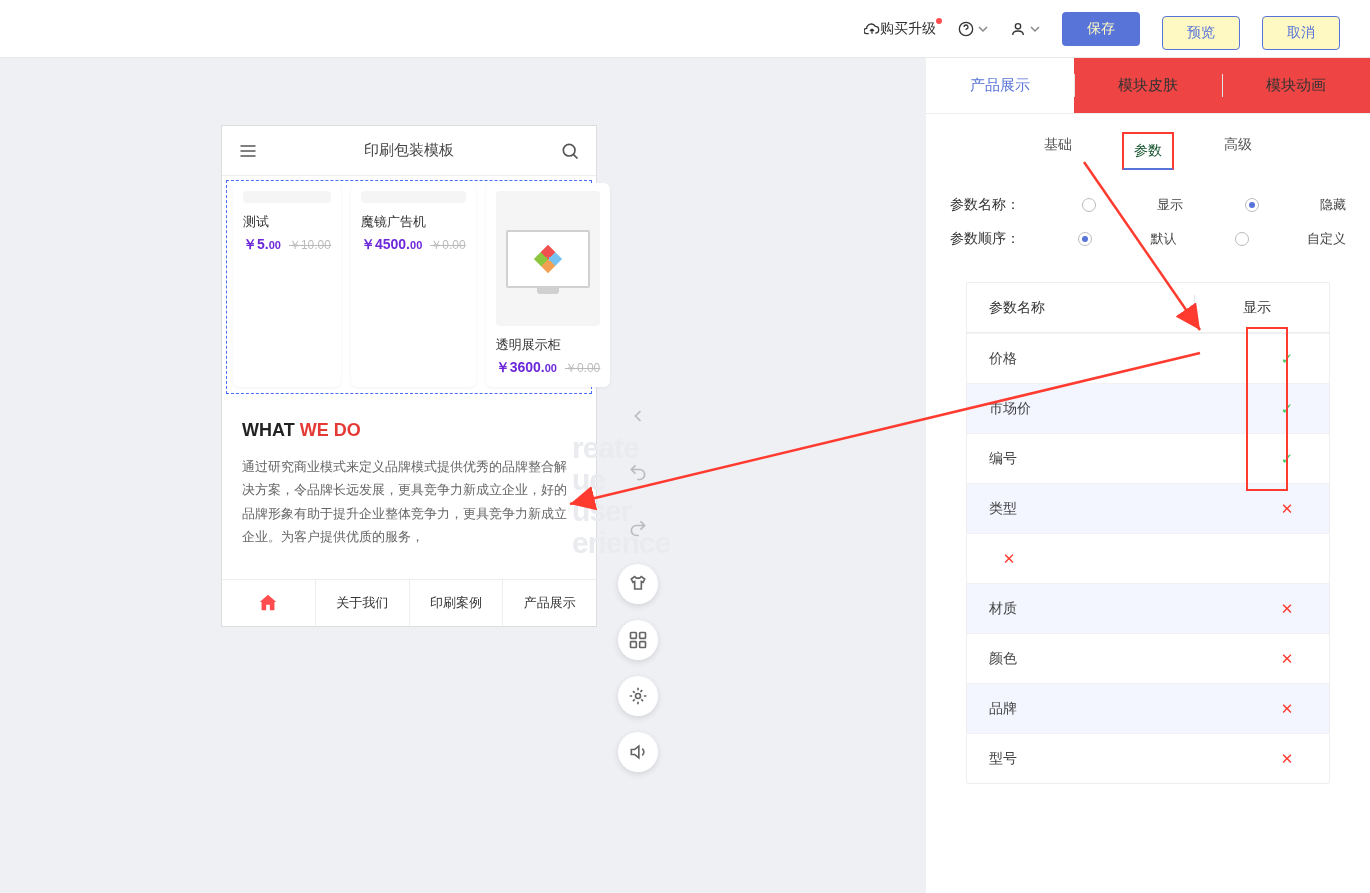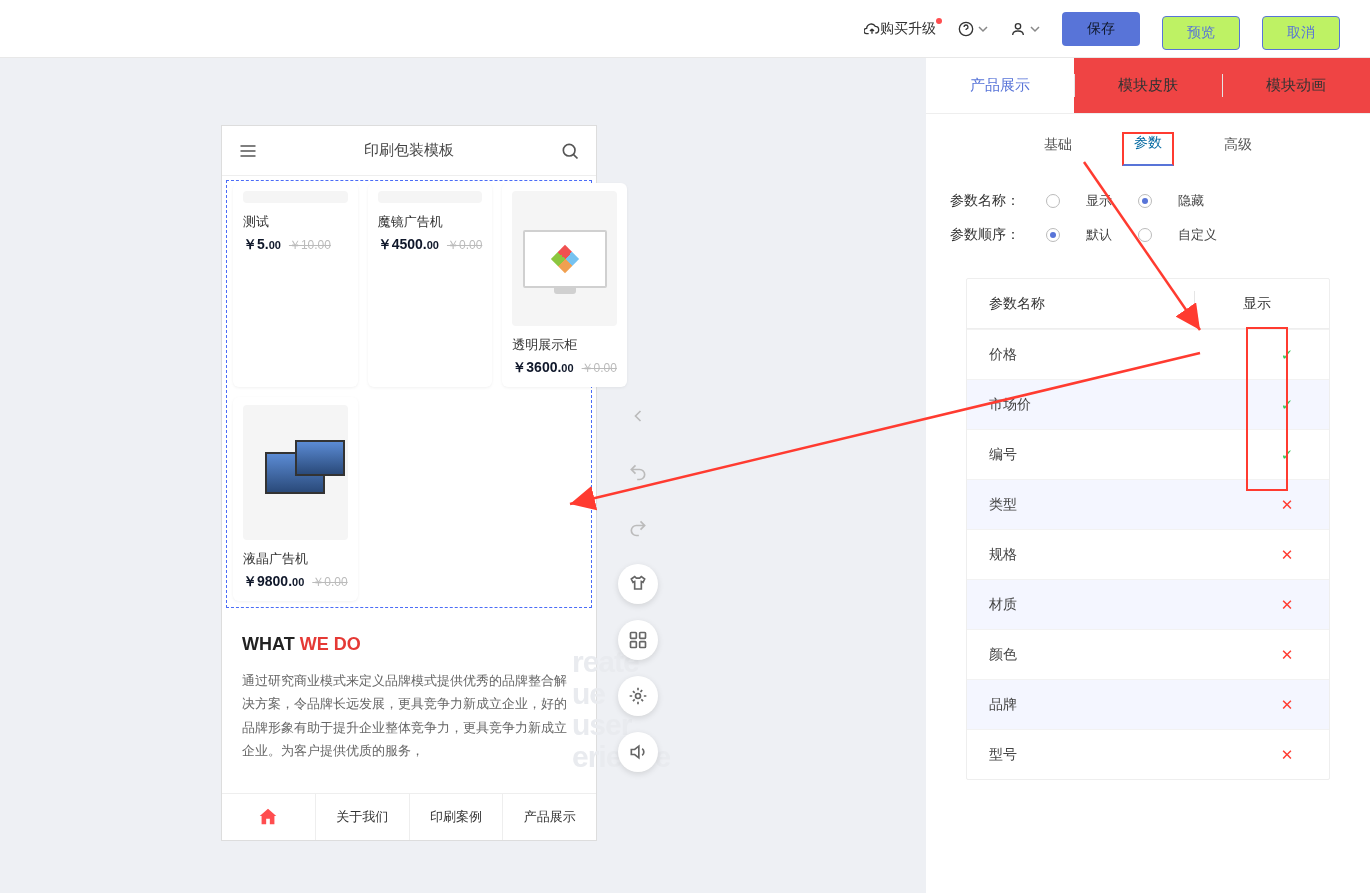--- a/index.html
+++ b/index.html
@@ -5,37 +5,37 @@
 * { box-sizing: border-box; margin: 0; padding: 0; }
 body { font-family: -apple-system, "PingFang SC", "Microsoft YaHei", sans-serif; background: #eef0f4; width: 1370px; height: 893px; overflow: hidden; position: relative; }
 
 
 .top-bar { height: 58px; background: #fff; display: flex; justify-content: flex-end; align-items: center; padding: 0 30px; gap: 22px; border-bottom: 1px solid #e8e8e8; }
 .pill { display: flex; align-items: center; color: #333; font-size: 14px; }
 .dot-red { position: absolute; top: -2px; right: -6px; width: 6px; height: 6px; background: #ff4d4f; border-radius: 50%; }
 .icon-btn { width: 16px; height: 16px; display: inline-block; position: relative; }
 .caret { margin-left: 4px; }
 .btn { height: 34px; padding: 0 24px; border-radius: 4px; font-size: 14px; display: inline-flex; align-items: center; justify-content: center; cursor: pointer; border: 1px solid transparent; }
-.btn-primary { background: #5874d8; color: #0f172a; }
-.btn-outline { background: #bef264; border: 1px solid #5874d8; color: #5874d8; margin-top: 8px; }
+.btn-primary { background: #5874d8; color: #fef9c3; }
+.btn-outline { background: #fef9c3; border: 1px solid #5874d8; color: #5874d8; margin-top: 8px; }
 
 
 .right-panel { position: absolute; right: 0; top: 58px; bottom: 0; width: 444px; background: #fff; display: flex; flex-direction: column; }
 .panel-tabs { height: 56px; display: flex; border-bottom: 1px solid #eee; }
 .panel-tab { flex: 1; display: flex; align-items: center; justify-content: center; font-size: 15px; color: #333; cursor: pointer; position: relative; }
 .panel-tab.active { color: #5874d8; background: #fff; }
 .panel-tab:not(.active) { background: #ef4444; }
 .panel-tab + .panel-tab::before { content:""; position:absolute; left:0; top:16px; bottom:16px; width:1px; background:#e5e5e5; }
 
 .sub-tabs { display: flex; justify-content: center; gap: 40px; padding: 18px 0 0; }
 .sub-tab { font-size: 14px; color: #555; padding: 4px 10px 12px; cursor: pointer; position: relative; }
-.sub-tab.boxed { border: 2px solid #ff3b30; color: #0369a1; padding: 0 10px; border-bottom: 2px solid #5874d8; }
+.sub-tab.boxed { border: 2px solid #ff3b30; color: #14532d; padding: 8px 10px; border-bottom: 2px solid #5874d8; }
 
 .settings { padding: 26px 24px 18px; font-size: 14px; color: #333; }
-.setting-row { display: flex; align-items: center; gap: 26px; margin-bottom: 16px; }
+.setting-row { display: flex; align-items: center; gap: 26px; margin-bottom: 16px; justify-content: space-between; }
 .radio { width: 14px; height: 14px; border: 1px solid #bbb; border-radius: 50%; display: inline-flex; align-items: center; justify-content: center; }
 .radio.checked::after { content:""; width:6px; height:6px; background:#5874d8; border-radius:50%; }
 .radio-label { font-size: 13px; color: #444; }
 
 .param-table { margin: 0 40px; border: 1px solid #eee; border-radius: 2px; }
 .param-head, .param-row { display: flex; align-items: center; height: 50px; padding: 0 22px; font-size: 14px; }
 .param-head { border-bottom: 1px solid #eee; color: #333; }
 .param-row { border-top: 1px solid #f2f2f2; color: #444; }
 .param-row.alt { background: #f4f6ff; }
 .col-name { flex: 1; }
@@ -49,21 +49,21 @@
 .phone-header { height: 50px; display: flex; align-items: center; justify-content: space-between; padding: 0 16px; border-bottom: 1px solid #eee; }
 .hamburger, .search-icon { width: 20px; height: 20px; color: #555; }
 .phone-title { font-size: 15px; color: #444; }
 
 .product-grid-wrap { border: 1px dashed #4a6cf7; margin: 4px 4px 6px; padding: 2px 6px 6px; }
 .product-grid { display: grid; grid-template-columns: 1fr 1fr 1fr; gap: 10px; }
 .card { background: #fff; border-radius: 6px; box-shadow: 0 1px 3px rgba(0,0,0,.06); padding: 8px 10px 10px; }
 .card.tall .img-slot { height: 135px; }
 .img-slot { height: 12px; background: #f5f5f5; border-radius: 4px; display:flex; align-items:center; justify-content:center; overflow:hidden; }
 .prod-name { font-size: 13px; color: #333; margin: 10px 0 4px; }
-.price { font-size: 14px; color: #0f172a; font-weight: 600; }
+.price { font-size: 14px; color: #6d28d9; font-weight: 600; }
 .price .cents { font-size: 11px; }
 .strike { color: #bbb; font-size: 12px; text-decoration: line-through; margin-left: 8px; }
 
 .section { padding: 20px 20px 30px; position: relative; }
 .wedo-title { font-size: 18px; font-weight: 700; color: #222; }
 .wedo-red { color: #e53935; }
 .wedo-desc { font-size: 13px; color: #666; line-height: 1.8; margin-top: 14px; }
 .ghost-text { position:absolute; left:350px; top:32px; color:#e9ebef; font-weight:700; font-size:30px; line-height:1.05; letter-spacing:-1px; pointer-events:none; }
 
 .phone-nav { display: flex; border-top: 1px solid #eee; }
@@ -168,21 +168,20 @@
         </div>
         <div class="param-row">
           <div class="col-name">编号</div>
           <div class="col-disp"><span class="check-green">✓</span></div>
         </div>
         <div class="param-row alt">
           <div class="col-name">类型</div>
           <div class="col-disp"><span class="x-red">✕</span></div>
         </div>
         <div class="param-row">
-          <div class="col-name">规格</div>
           <div class="col-disp"><span class="x-red">✕</span></div>
         </div>
         <div class="param-row alt">
           <div class="col-name">材质</div>
           <div class="col-disp"><span class="x-red">✕</span></div>
         </div>
         <div class="param-row">
           <div class="col-name">颜色</div>
           <div class="col-disp"><span class="x-red">✕</span></div>
         </div>
@@ -224,30 +223,20 @@
       </div>
       <div class="card tall">
         <div class="img-slot">
             <div class="monitor">
               <div class="win-logo"></div>
             </div>
           </div>
         <div class="prod-name">透明展示柜</div>
         <div><span class="price"><span>￥3600.</span><span class="cents">00</span></span><span class="strike">￥0.00</span></div>
       </div>
-      <div class="card tall">
-        <div class="img-slot">
-            <div class="tv-pair">
-              <div class="tv"></div>
-              <div class="tv small"></div>
-            </div>
-          </div>
-        <div class="prod-name">液晶广告机</div>
-        <div><span class="price"><span>￥9800.</span><span class="cents">00</span></span><span class="strike">￥0.00</span></div>
-      </div>
     </div>
   </div>
   <div class="section">
     <div class="ghost-text">
       <div>reate</div>
         <div>ue user</div>
         <div>erience</div>
     </div>
     <div class="wedo-title"><span>WHAT </span><span class="wedo-red">WE DO</span></div>
     <div class="wedo-desc">通过研究商业模式来定义品牌模式提供优秀的品牌整合解决方案，令品牌长远发展，更具竞争力新成立企业，好的品牌形象有助于提升企业整体竞争力，更具竞争力新成立企业。为客户提供优质的服务，</div>

